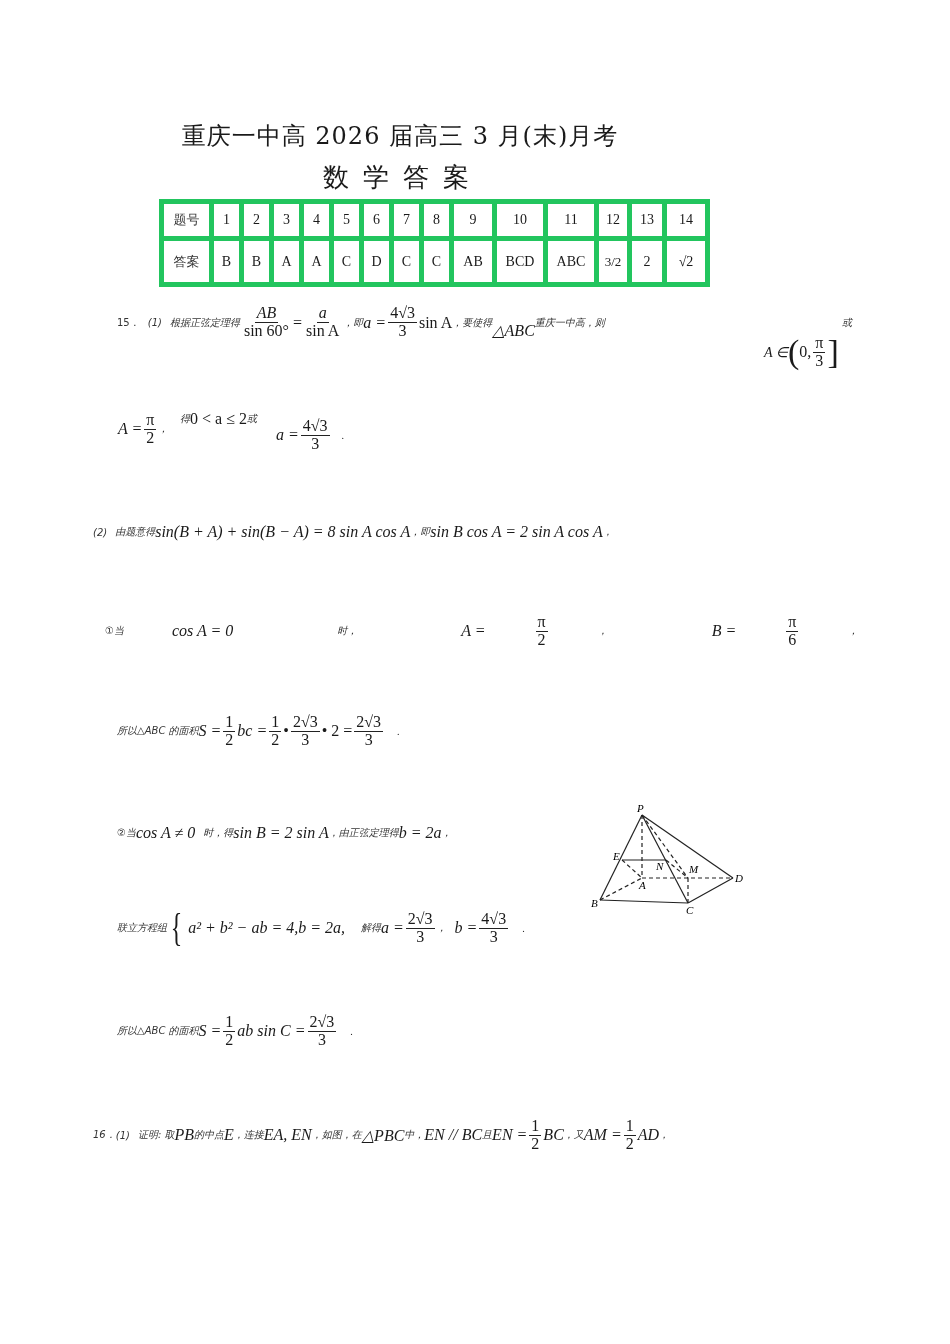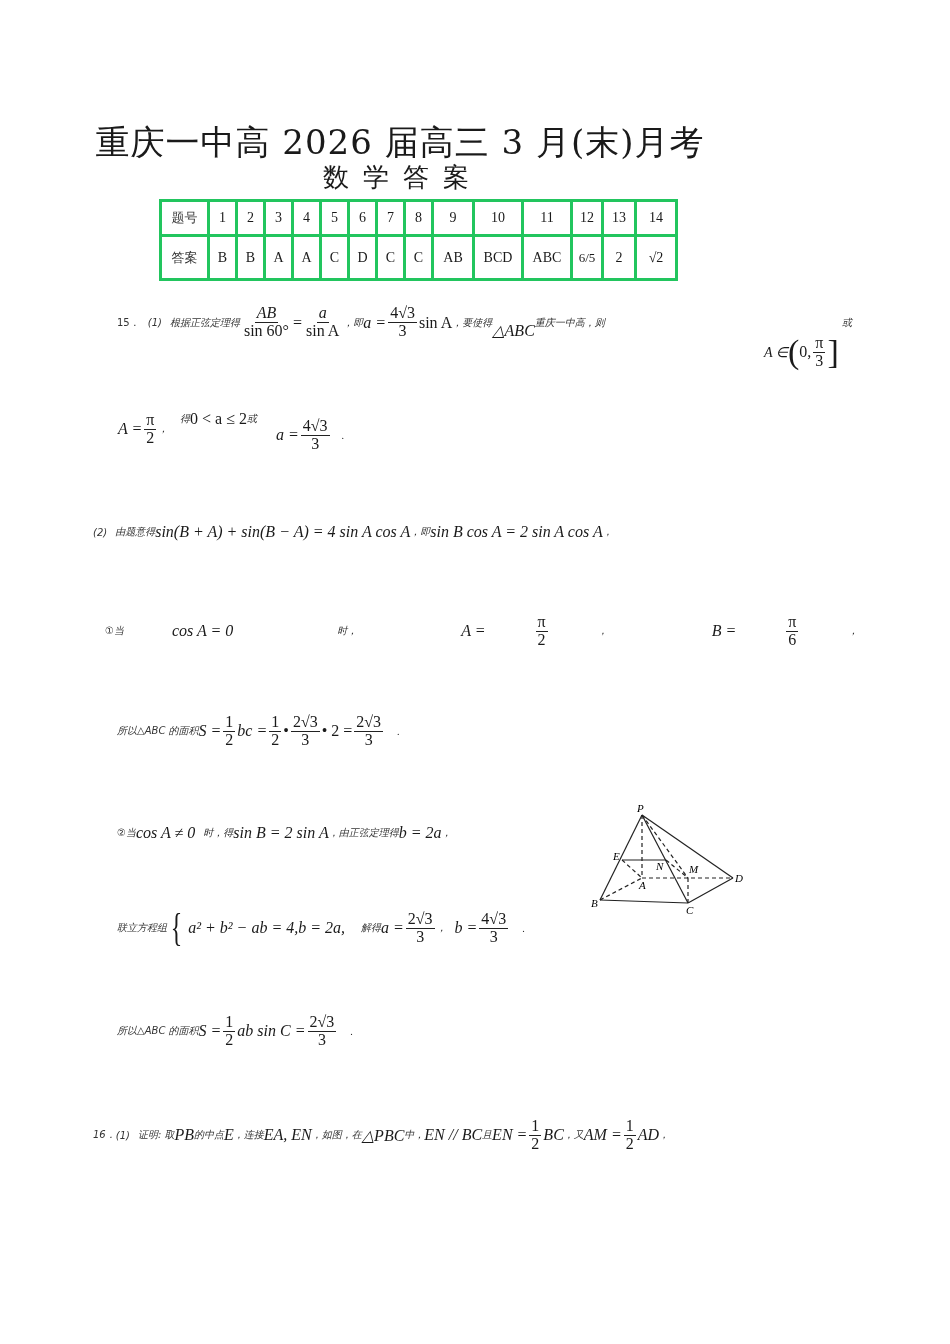--- a/index.html
+++ b/index.html
@@ -1,25 +1,25 @@
 <!DOCTYPE html>
 <html><head>
 <meta charset="utf-8">
 <style>
   html, body { margin: 0; padding: 0; background: #ffffff; }
   body { width: 950px; height: 1344px; position: relative; overflow: hidden;
          font-family: "DejaVu Serif", "Liberation Serif", serif; color: #1a1a1a; }
   .abs { position: absolute; }
-  .title { left: 0; width: 800px; top: 120px; text-align: center; font-size: 34px; letter-spacing: 1px;
+  .title { left: 0; width: 800px; top: 120px; text-align: center; font-size: 24px; letter-spacing: 1px;
            font-family: "DejaVu Serif", serif; }
   .subtitle { left: 0; width: 806px; top: 160px; text-align: center; font-size: 26px; font-weight: normal;
               letter-spacing: 14px; font-family: "DejaVu Serif", serif; }
   table.ans { position: absolute; left: 159px; top: 199px; border-collapse: collapse;
               font-family: "Liberation Serif", serif; font-size: 14px; }
-  table.ans td { border: 3px solid #22c55e; text-align: center; padding: 0; }
+  table.ans td { border: 5px solid #22c55e; text-align: center; padding: 0; }
   table.ans tr.r1 td { height: 32px; }
   table.ans tr.r2 td { height: 41px; }
   .lbl { font-family: "DejaVu Sans", sans-serif; font-size: 13px; color: #333; }
   .frac { display: inline-flex; flex-direction: column; align-items: center; vertical-align: middle;
           line-height: 1.05; margin: 0 2px; }
   .frac .num { border-bottom: 1px solid #222; padding: 0 2px; }
   .frac .den { padding: 0 2px; }
   .line { position: absolute; font-family: "Liberation Serif", serif; font-size: 16px; white-space: nowrap;
           display: flex; align-items: center; }
   .cn { font-family: "DejaVu Sans", sans-serif; font-style: italic; font-size: 10px; color: #333; }
@@ -62,21 +62,21 @@
     <td>B</td>
     <td>A</td>
     <td>A</td>
     <td>C</td>
     <td>D</td>
     <td>C</td>
     <td>C</td>
     <td>AB</td>
     <td>BCD</td>
     <td>ABC</td>
-    <td style="font-size:13px">6/5</td>
+    <td style="font-size:13px">3/2</td>
     <td>2</td>
     <td>√2</td>
   </tr>
 </tbody>
   </table>
 
 <div class="line" style="left:117px; top:305px;">
   <span class="cn" style="font-style:normal">15．</span>
   <span class="sp"></span>
   <span class="cn">(1)</span>
@@ -134,21 +134,21 @@
     <span class="num">4√3</span>
     <span class="den">3</span>
   </span>
   <span class="r" style="margin-left:10px; font-size:10px">.</span>
 </div>
 
 <div class="line" style="left:93px; top:523px;">
   <span class="cn">(2)</span>
   <span class="sp"></span>
   <span class="cn">由题意得</span>
-  <span class="m">sin(B + A) + sin(B − A) = 4 sin A cos A</span>
+  <span class="m">sin(B + A) + sin(B − A) = 8 sin A cos A</span>
   <span class="cn">，即</span>
   <span class="m">sin B cos A = 2 sin A cos A</span>
   <span class="cn">，</span>
 </div>
 
 <div class="line" style="left:105px; top:614px;gap:48px;">
   <span class="cn">①当</span>
   <span class="m">cos A = 0</span>
   <span class="sp"></span>
   <span class="cn">时，</span>

